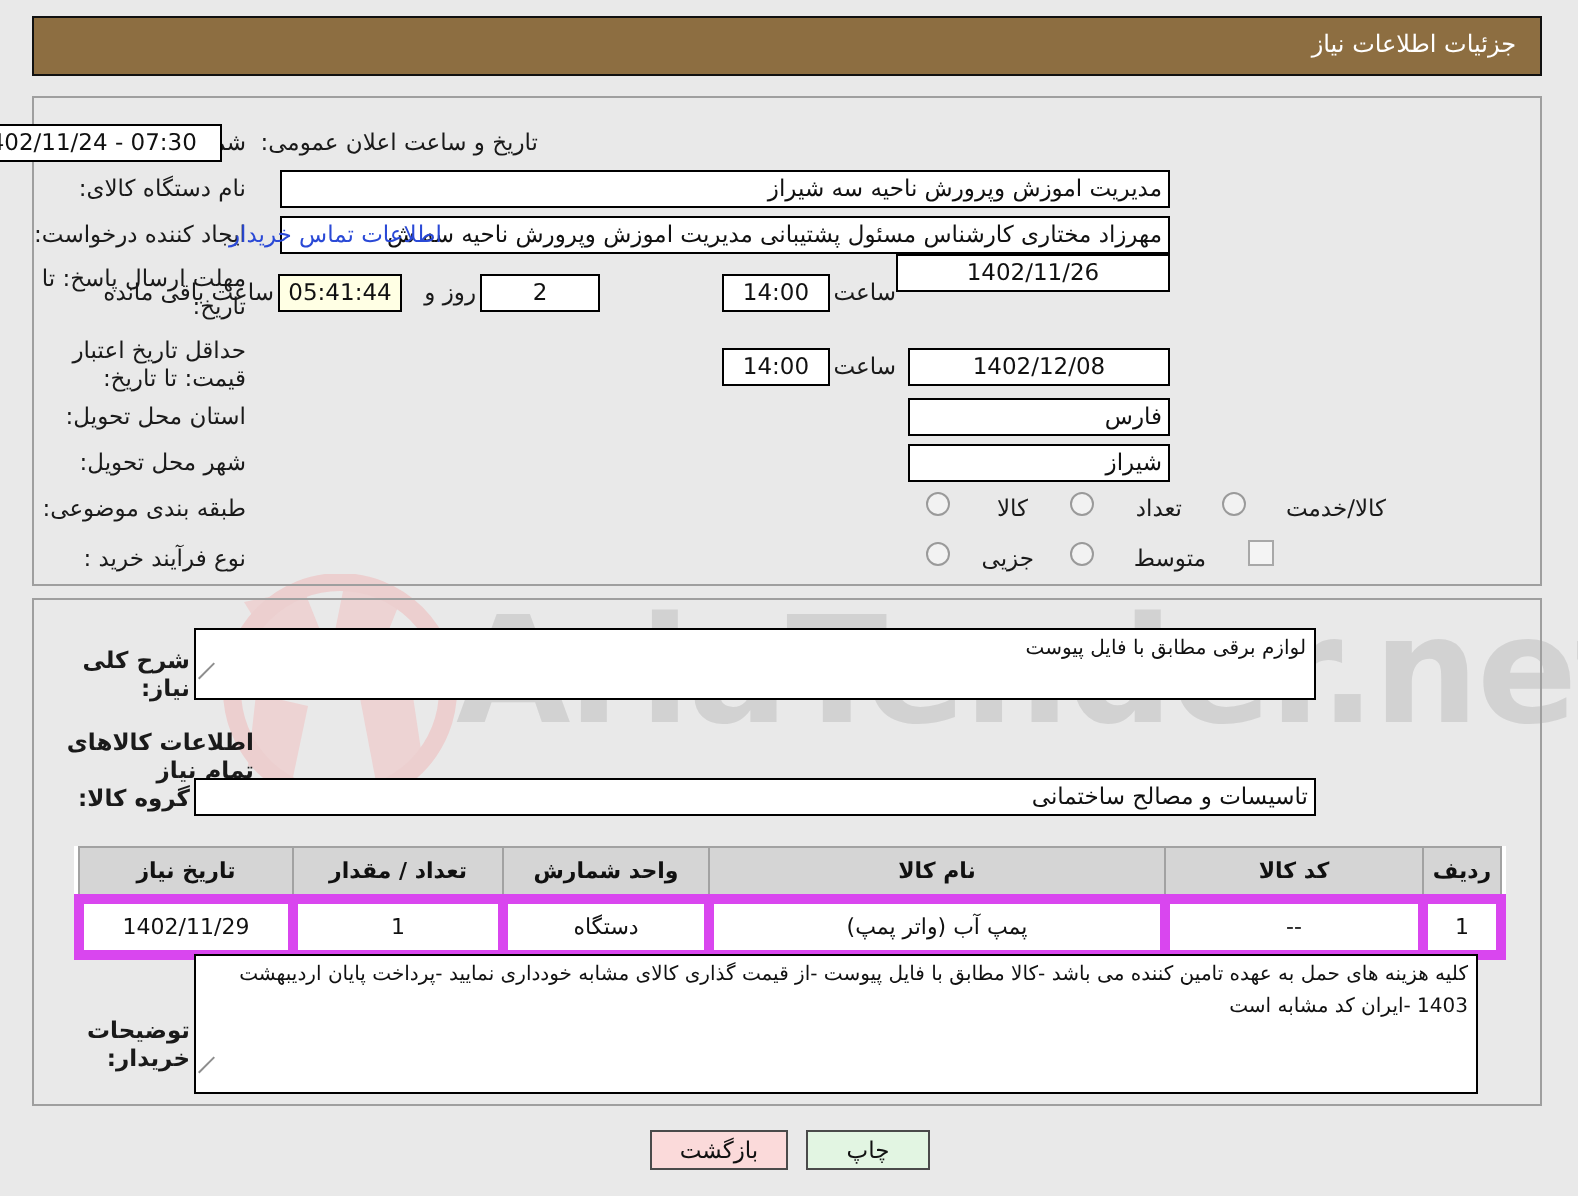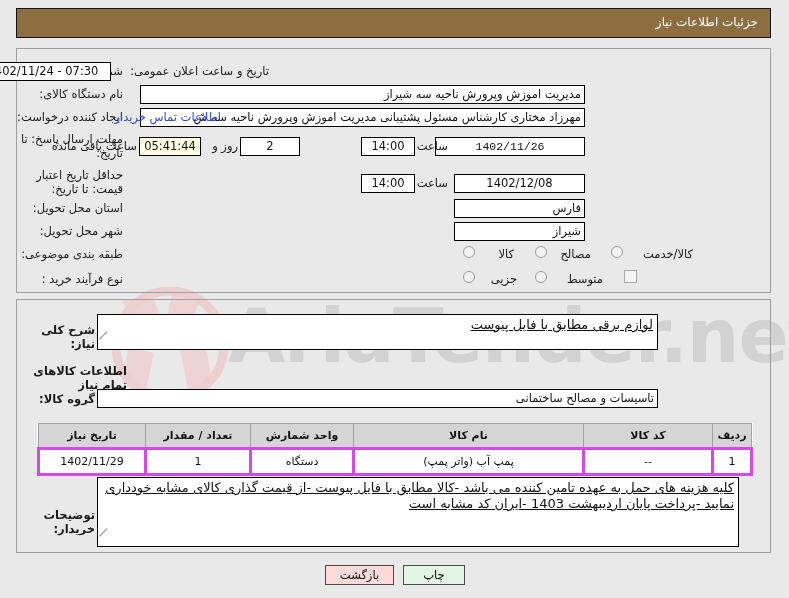--- a/index.html
+++ b/index.html
@@ -127,28 +127,27 @@
     box-sizing: border-box;
     z-index: 4;
   }
 
   
   .ta {
     position: absolute;
     box-sizing: border-box;
     background: #ffffff;
     border: 1px solid #000000;
-    font-size: 13px;
+    font-size: 10px;
     color: #111;
     line-height: 16px;
     padding: 2px 4px;
     text-align: right;
     overflow: hidden;
     z-index: 4;
-    text-decoration: underline;
   }
   .ta .grip {
     position: absolute;
     left: 1px; bottom: 1px;
     width: 10px; height: 10px;
   }
   .ta .grip::before {
     content: "";
     position: absolute;
     left: 0; top: 1px;
@@ -172,21 +171,21 @@
     background: #d5d5d5;
     border: 1px solid #a2a2a2;
     color: #111;
     font-weight: bold;
     height: 23px;
     padding: 0 4px;
     margin-top: 28px;
   }
   .tbl td {
     background: #ffffff;
-    border: 3px solid #d946ef;
+    border: 5px solid #d946ef;
     height: 23px;
     padding: 0 4px;
     text-align: center;
     color: #111;
   }
   .tbl .num { font-family: "DejaVu Sans", sans-serif; }
 
   
   .btn {
     position: absolute;
@@ -233,21 +232,21 @@
   <div class="fld center" style="right:678px; top:62px; width:136px; left:auto;">07:30 - 1402/11/24</div>
 
   <div class="lbl" style="right:666px; top:87px; width:110px;">نام دستگاه کالای:</div>
   <div class="fld right" style="right:204px; top:85px; width:445px;">مدیریت اموزش وپرورش ناحیه سه شیراز</div>
 
   <div class="lbl" style="right:666px; top:110px; width:110px;">ایجاد کننده درخواست:</div>
   <div class="fld right" style="right:204px; top:108px; width:445px;">مهرزاد مختاری کارشناس مسئول پشتیبانی مدیریت اموزش وپرورش ناحیه سه ش</div>
   <a class="link" style="right:568px; top:110px;" href="#">اطلاعات تماس خریدار</a>
 
   <div class="lbl" style="right:666px; top:132px; width:110px;">مهلت ارسال پاسخ: تا تاریخ:</div>
-  <div class="fld center" style="right:204px; top:137px; width:150px;font-family:Liberation Mono, monospace;">1402/11/26</div>
+  <div class="fld center" style="right:204px; top:127px; width:137px;">1402/11/26</div>
   <div class="lbl" style="right:341px; top:139px; width:30px;">ساعت</div>
   <div class="fld center" style="right:374px; top:137px; width:54px;">14:00</div>
   <div class="fld center" style="right:489px; top:137px; width:60px;">2</div>
   <div class="lbl" style="right:551px; top:139px; width:35px;">روز و</div>
   <div class="fld center cream" style="right:588px; top:137px; width:62px;">05:41:44</div>
   <div class="lbl" style="right:652px; top:139px; width:105px;">ساعت باقی مانده</div>
 
   <div class="lbl" style="right:666px; top:168px; width:115px;">حداقل تاریخ اعتبار قیمت: تا تاریخ:</div>
   <div class="fld center" style="right:204px; top:174px; width:131px;">1402/12/08</div>
   <div class="lbl" style="right:341px; top:176px; width:30px;">ساعت</div>
@@ -256,21 +255,21 @@
   <div class="lbl" style="right:666px; top:201px; width:95px;">استان محل تحویل:</div>
   <div class="fld right" style="right:204px; top:199px; width:131px;">فارس</div>
 
   <div class="lbl" style="right:666px; top:224px; width:95px;">شهر محل تحویل:</div>
   <div class="fld right" style="right:204px; top:222px; width:131px;">شیراز</div>
 
   <div class="lbl" style="right:666px; top:247px; width:105px;">طبقه بندی موضوعی:</div>
   <div class="radio" style="right:314px; top:246px;"></div>
   <div class="lbl" style="right:275px; top:247px; width:34px;">کالا</div>
   <div class="radio" style="right:242px; top:246px;"></div>
-  <div class="lbl" style="right:198px; top:247px; width:38px;">مصالح</div>
+  <div class="lbl" style="right:198px; top:247px; width:38px;">تعداد</div>
   <div class="radio" style="right:166px; top:246px;"></div>
   <div class="lbl" style="right:96px; top:247px; width:64px;">کالا/خدمت</div>
 
   <div class="lbl" style="right:666px; top:272px; width:105px;">نوع فرآیند خرید :</div>
   <div class="radio" style="right:314px; top:271px;"></div>
   <div class="lbl" style="right:272px; top:272px; width:36px;">جزیی</div>
   <div class="radio" style="right:242px; top:271px;"></div>
   <div class="lbl" style="right:186px; top:272px; width:50px;">متوسط</div>
 
   <div class="checkbox" style="right:152px; top:270px;"></div>

